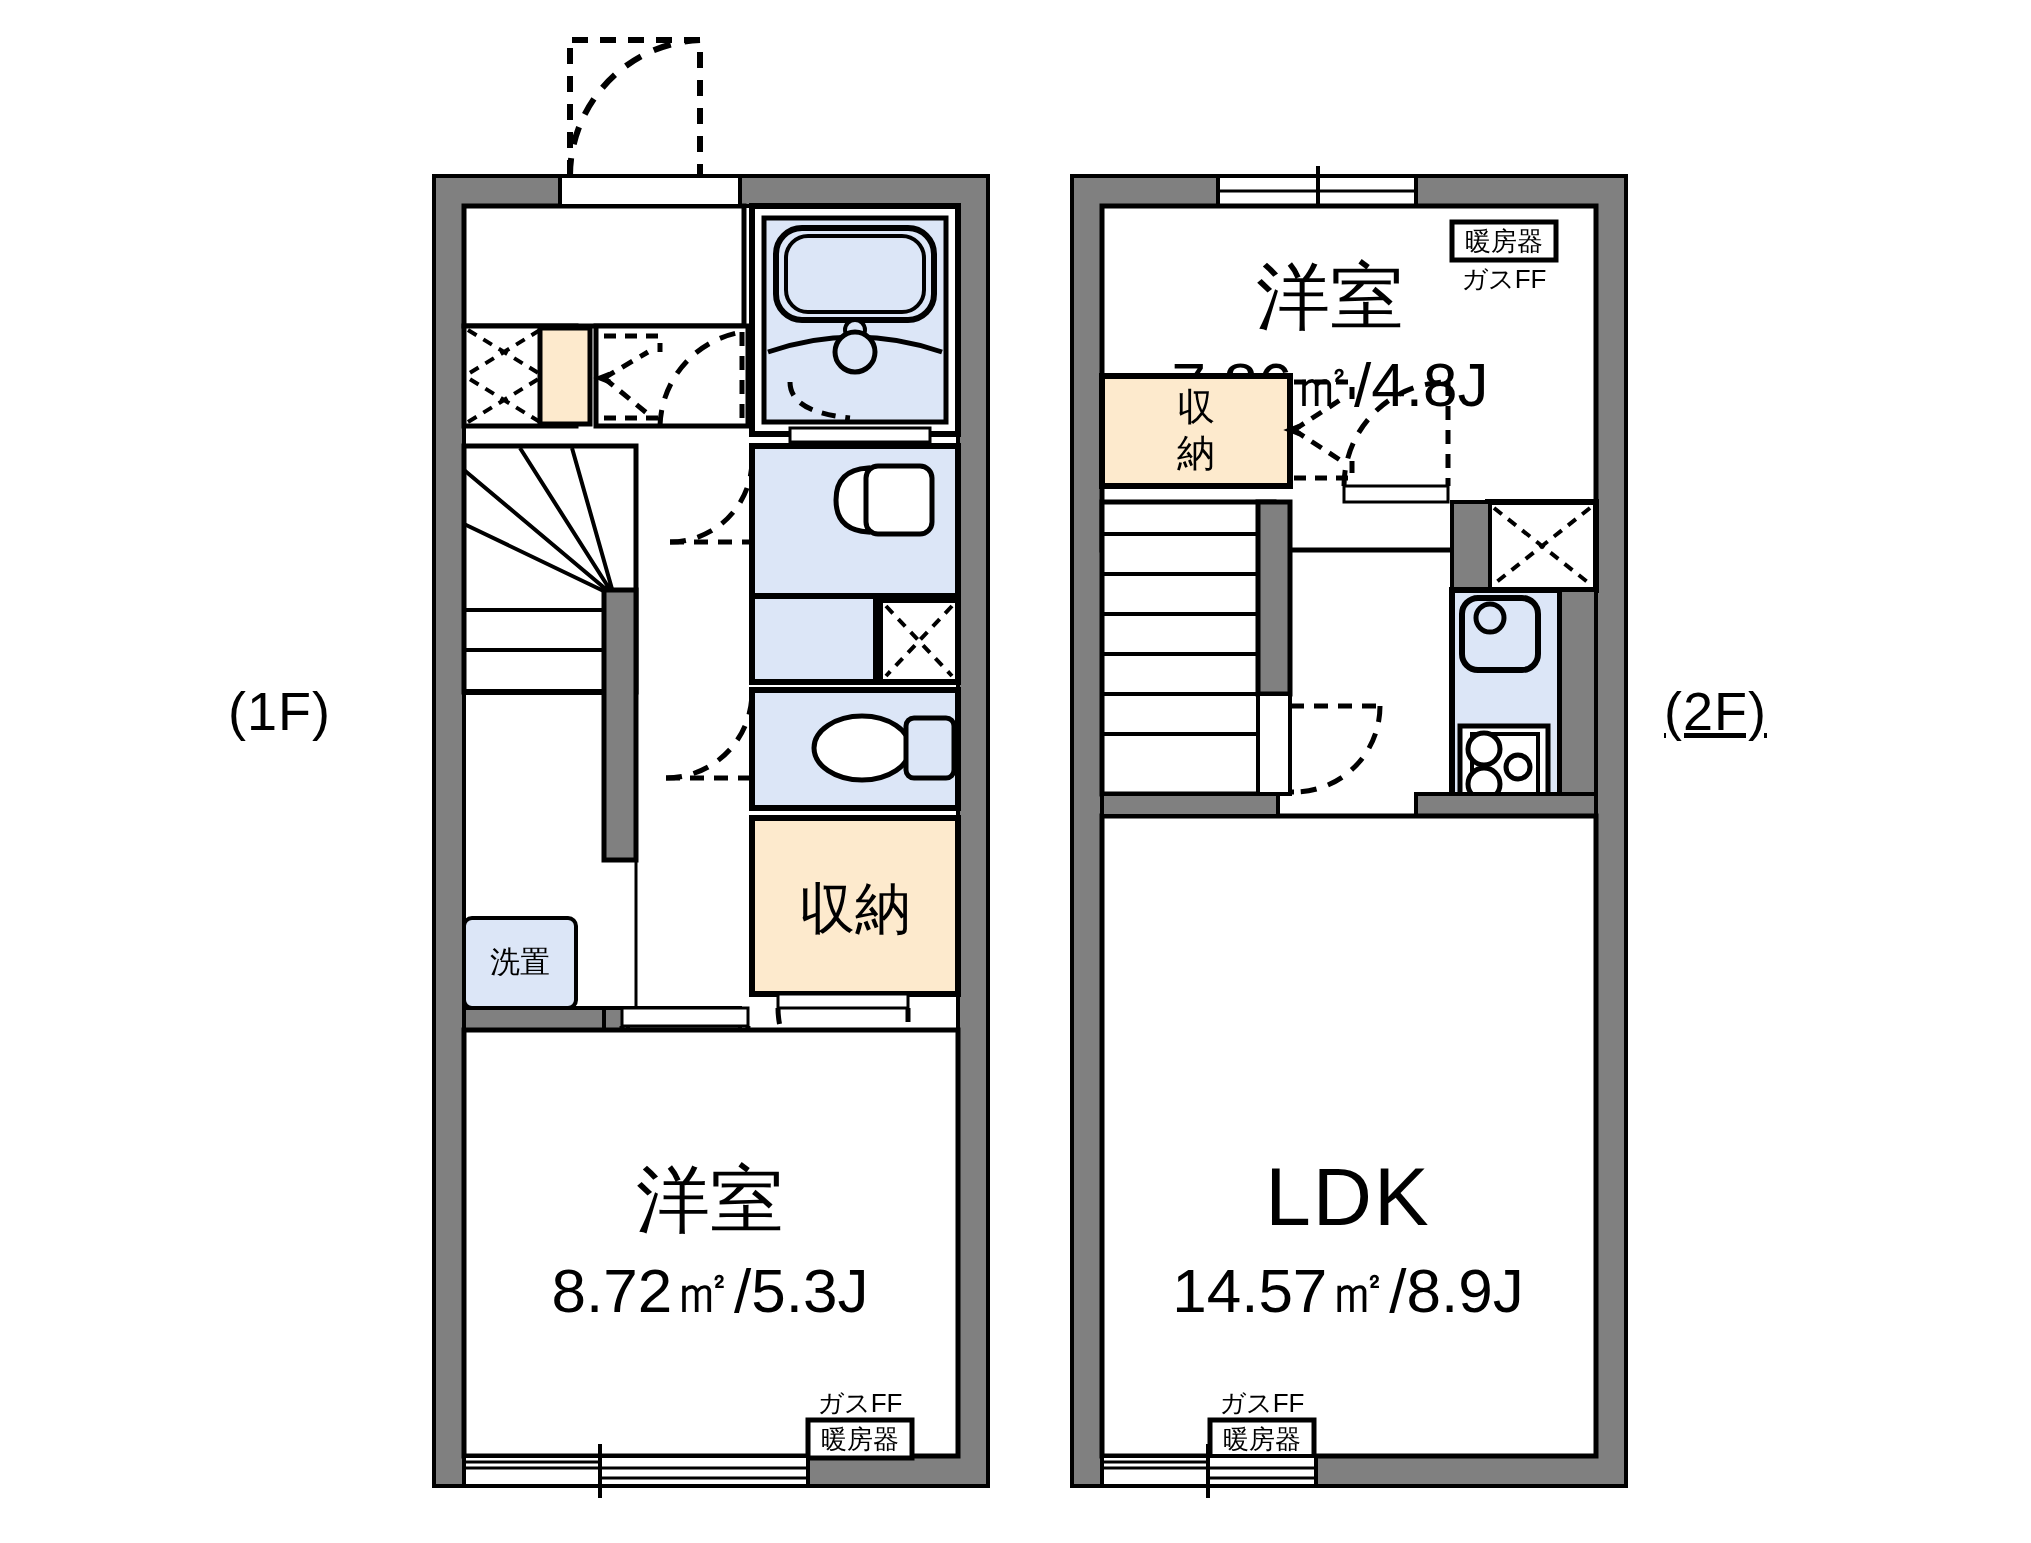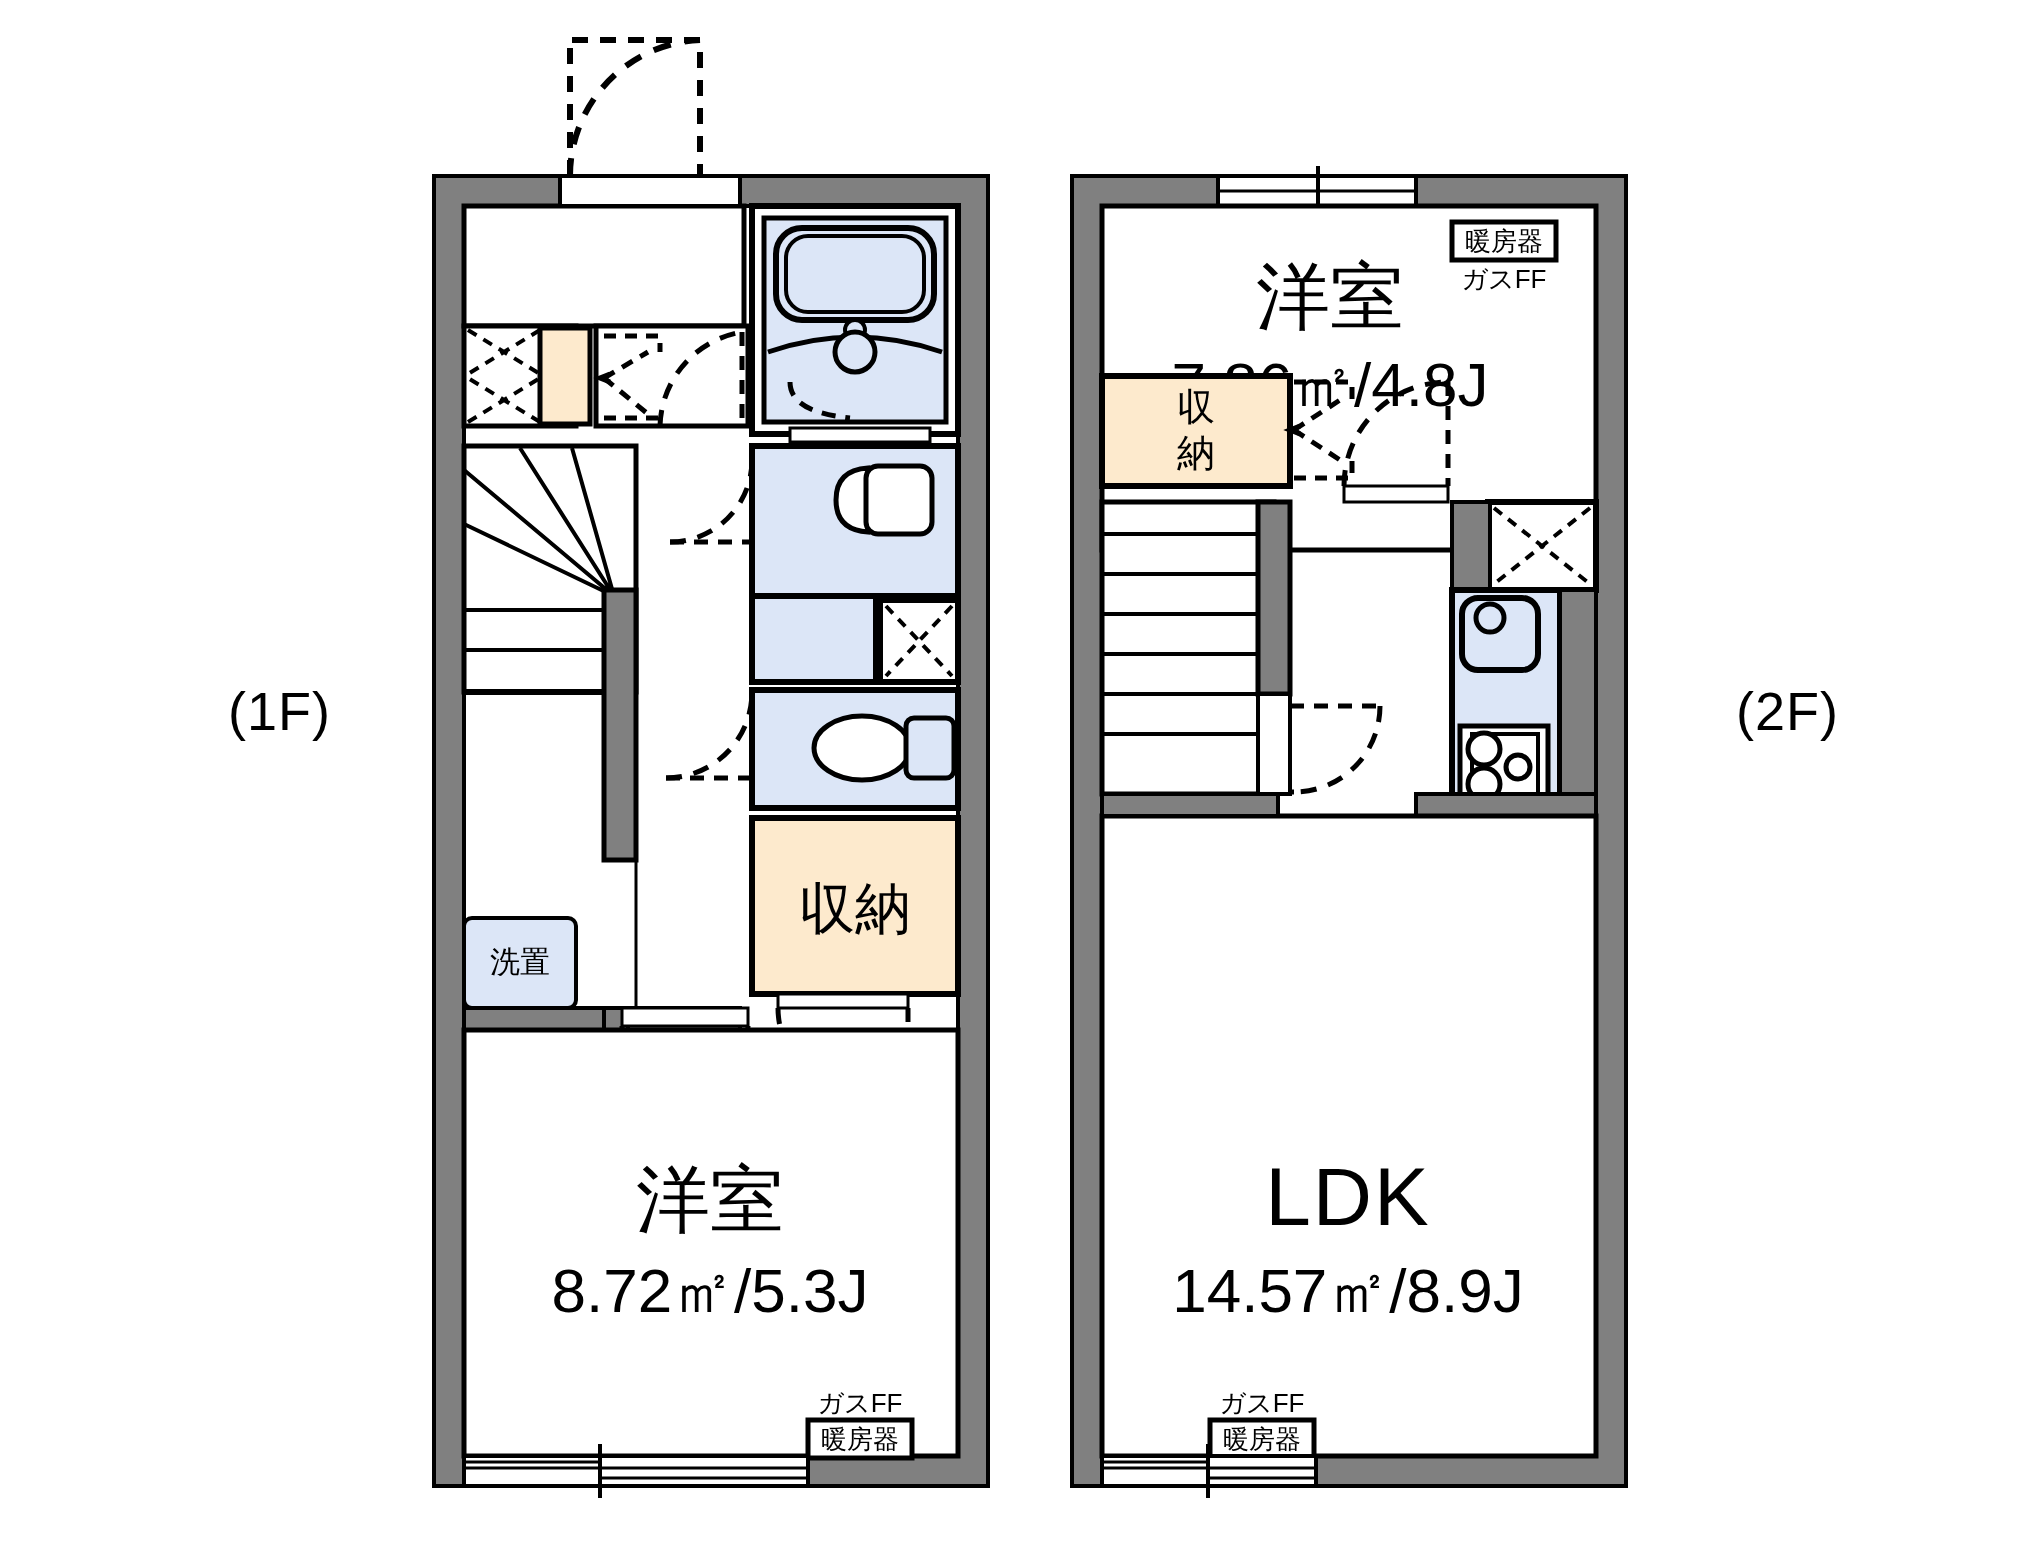--- a/index.html
+++ b/index.html
@@ -10,21 +10,21 @@
     position:absolute;font-family:"Liberation Sans","DejaVu Sans",sans-serif;
     font-size:54px;color:#000;letter-spacing:1px;white-space:nowrap;
   }
 </style>
 </head>
 <body>
 
 <div id="stage">
 
   <div class="floor-tag" style="left:228px;top:680px;text-align:center;">(1F)</div>
-  <div class="floor-tag" style="left:1736px;top:680px;">(2F)</div>
+  <div class="floor-tag" style="left:1664px;top:680px;text-decoration:underline;">(2F)</div>
 
   <svg width="2031" height="1543" viewBox="0 0 2031 1543">
     <defs>
       <g id="xbox-marks"></g>
     </defs>
 
     <g>
 
       <rect x="434" y="176" width="554" height="1310" fill="#808080" stroke="#000" stroke-width="4"></rect>
 

